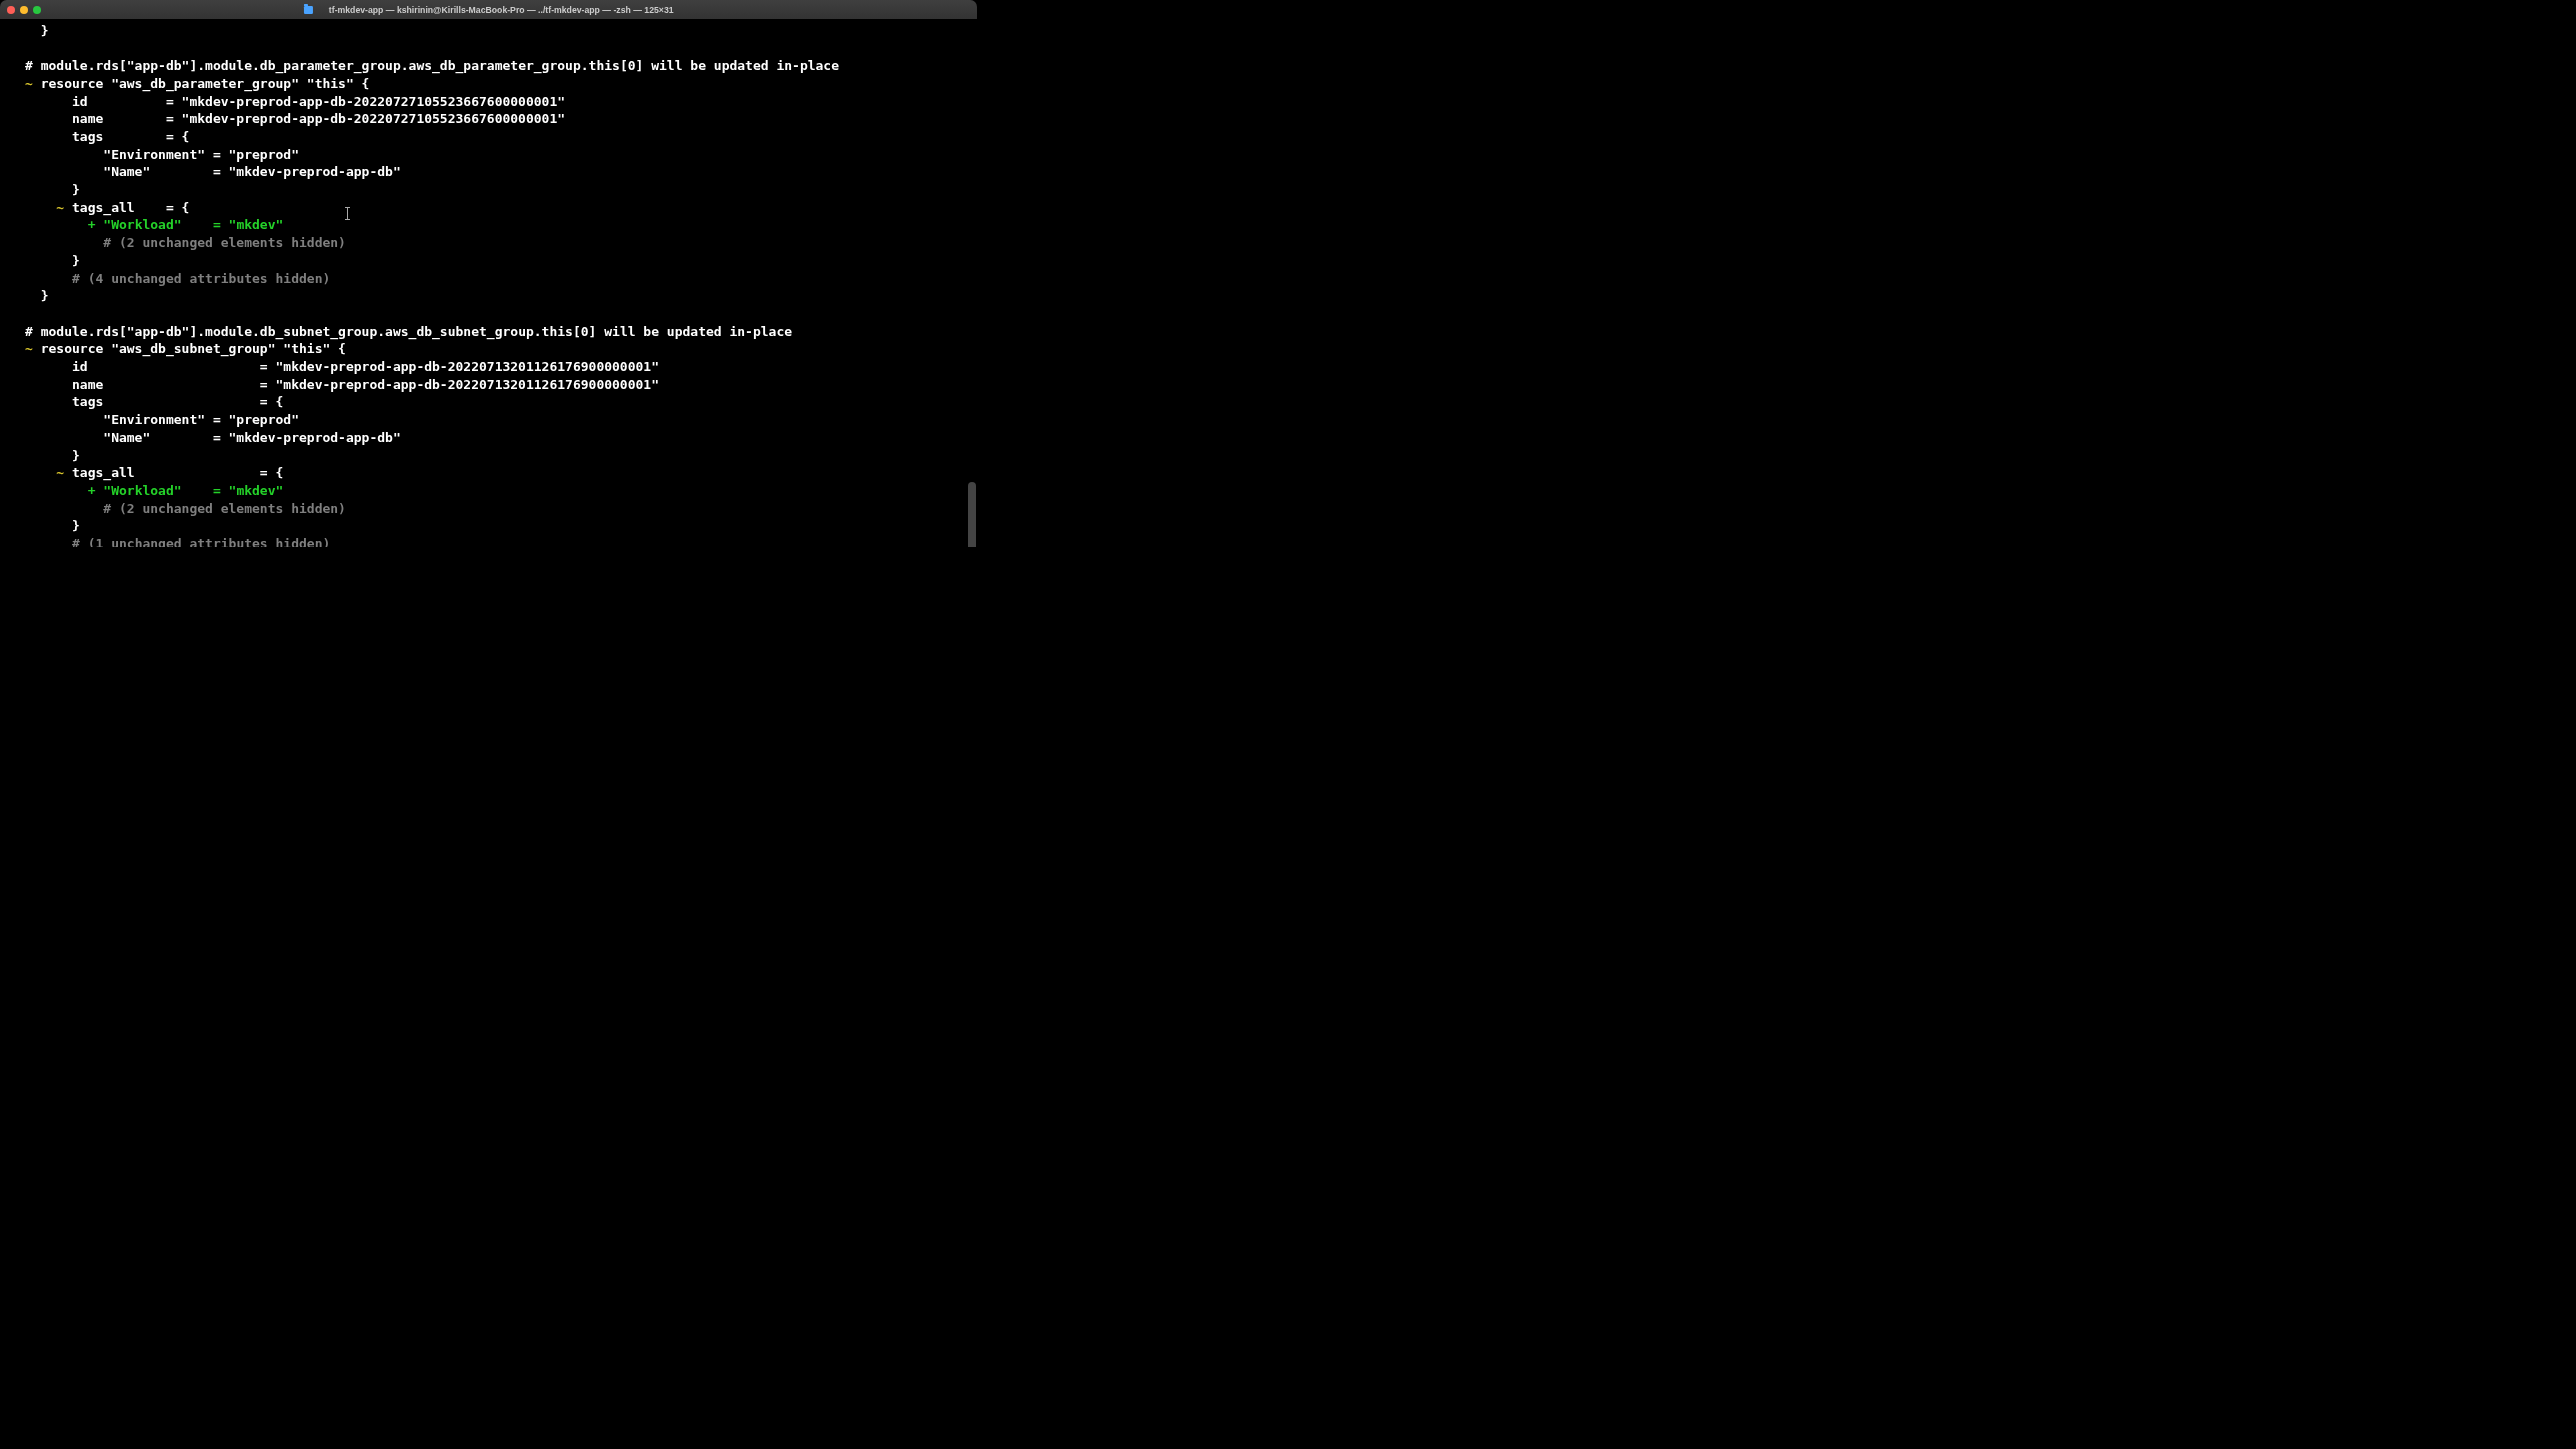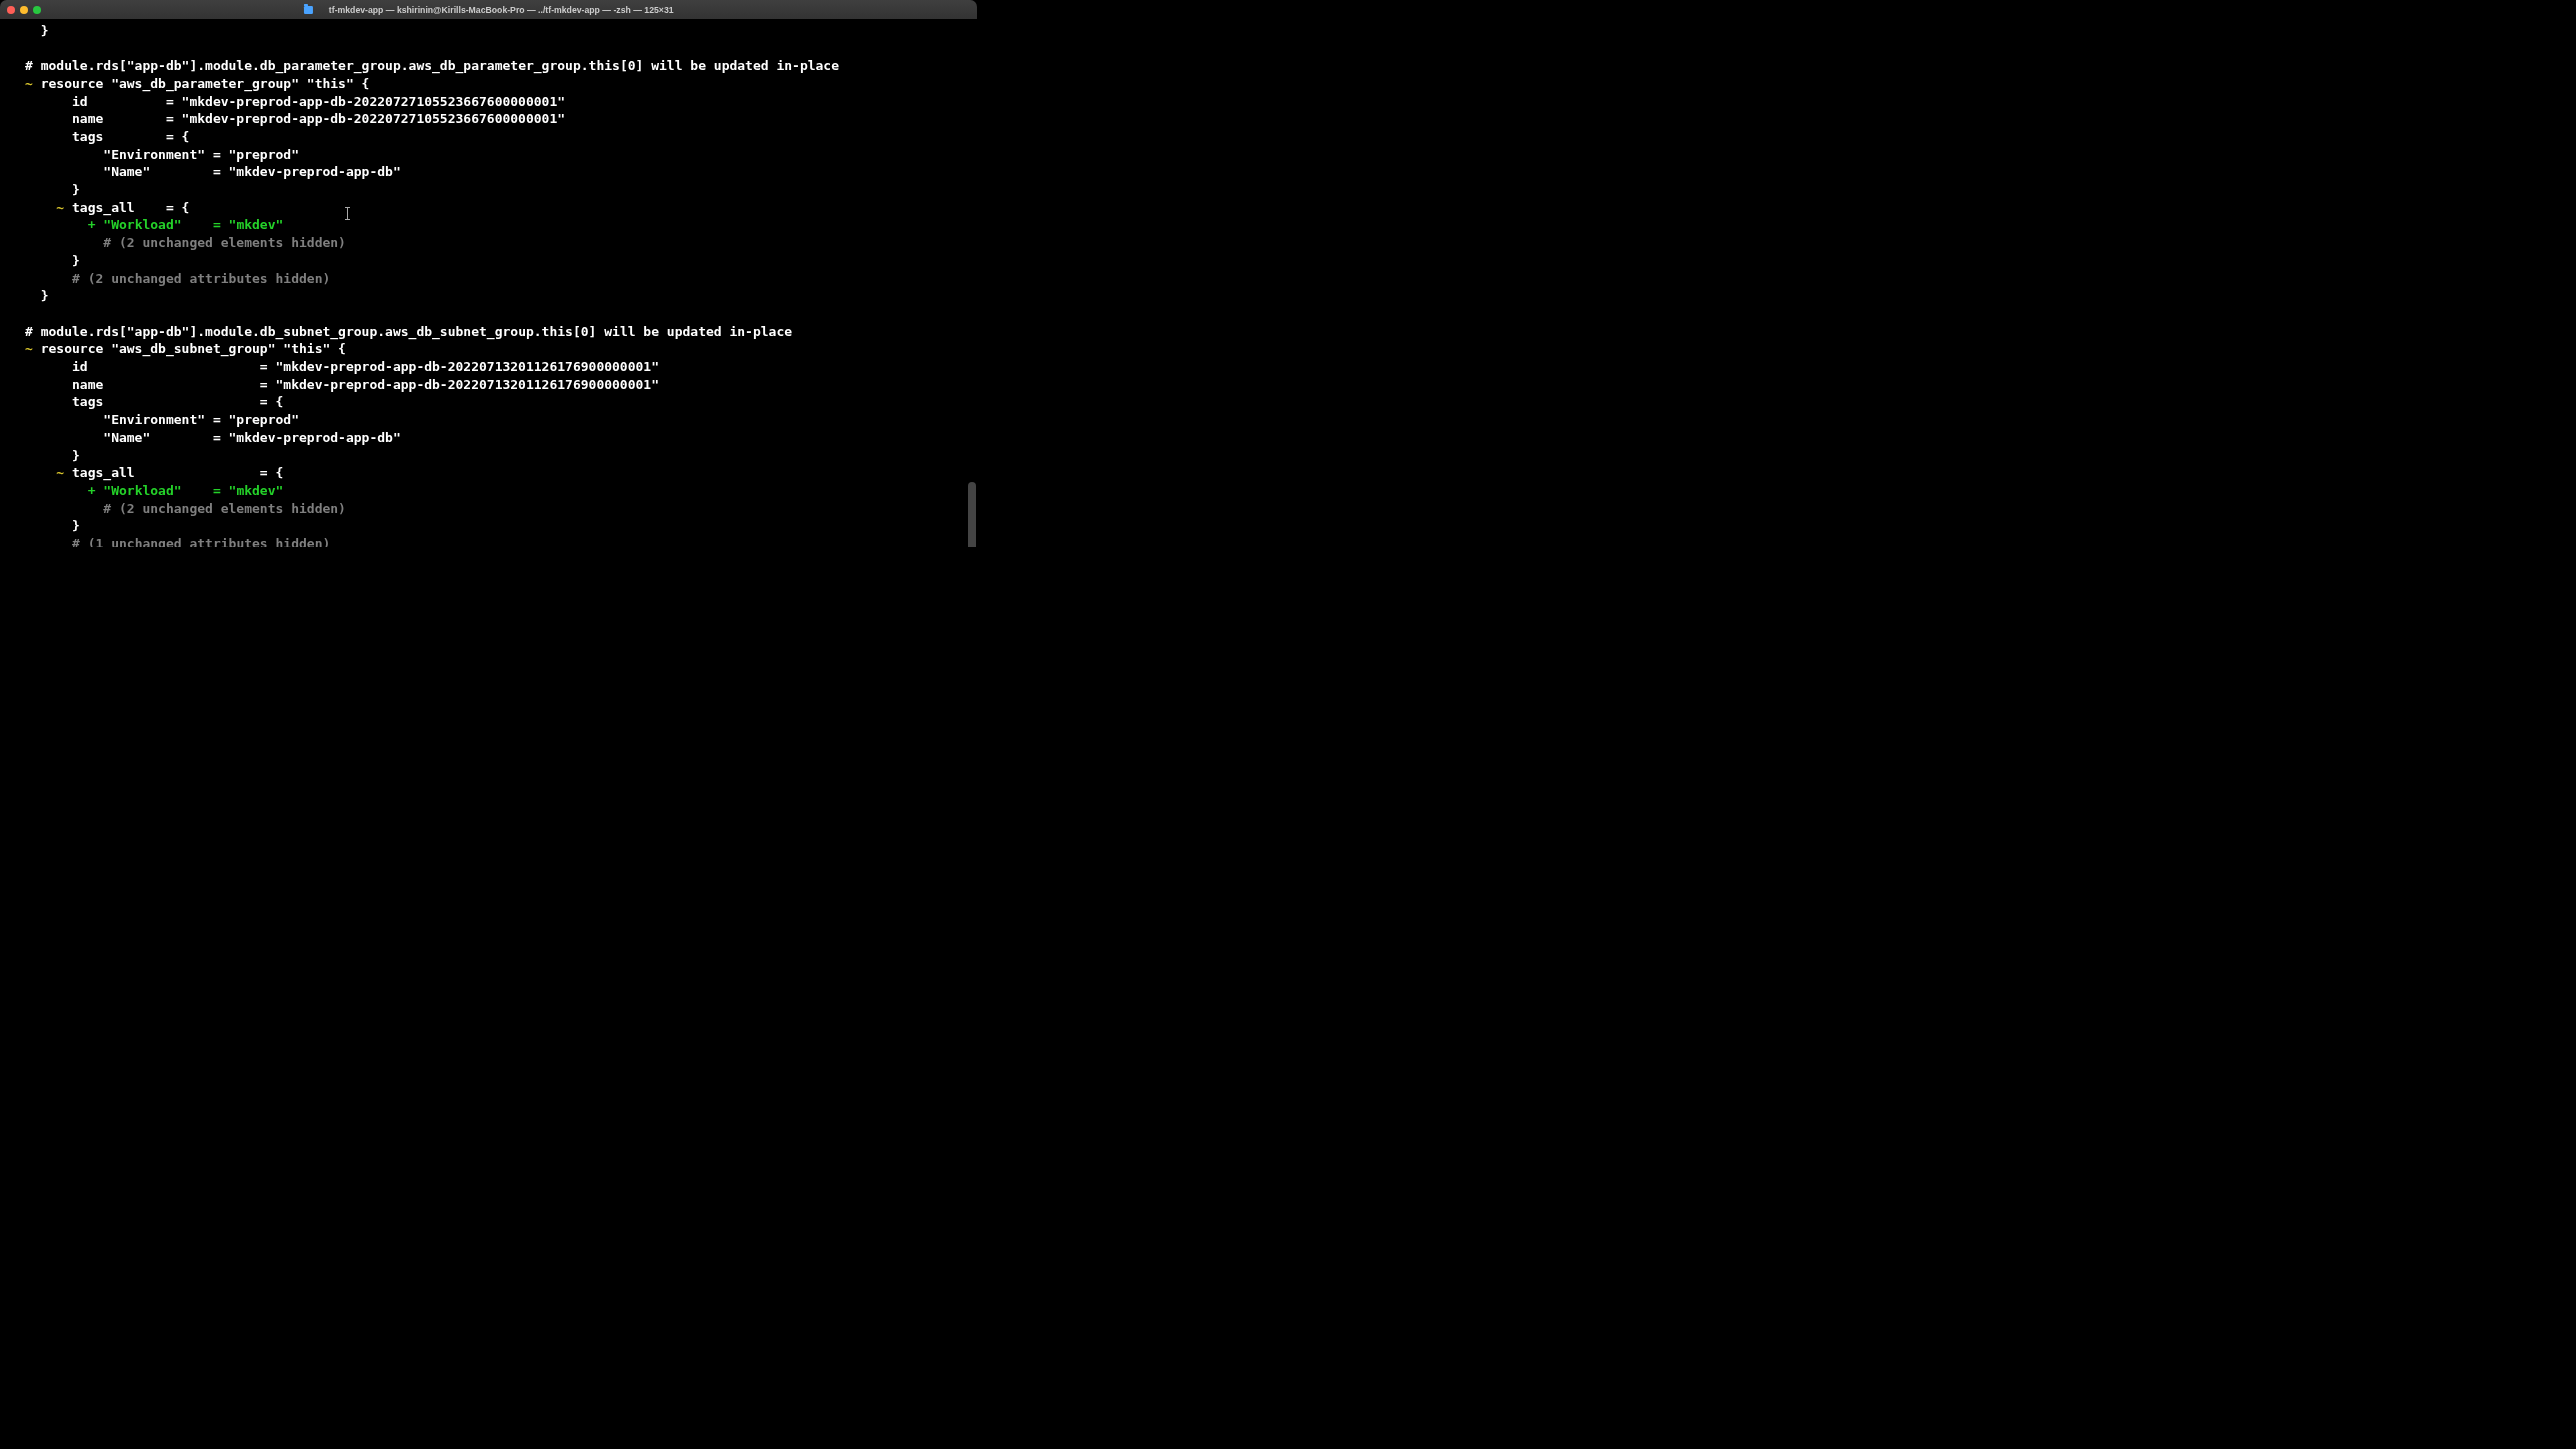--- a/index.html
+++ b/index.html
@@ -146,21 +146,21 @@
     <div class="line fg-white">        }</div>
 
     <div class="line"><span class="fg-yellow">      </span><span class="fg-yellow">~</span><span class="fg-white"> tags_all    = {</span></div>
 
     <div class="line"><span class="fg-green">          </span><span class="fg-green">+</span><span class="fg-green"> "Workload"    = "mkdev"</span></div>
 
     <div class="line"><span class="fg-grey">            </span><span class="fg-grey">#</span><span class="fg-grey"> (2 unchanged elements hidden)</span></div>
 
     <div class="line fg-white">        }</div>
 
-    <div class="line"><span class="fg-grey">        </span><span class="fg-grey">#</span><span class="fg-grey"> (2 unchanged attributes hidden)</span></div>
+    <div class="line"><span class="fg-grey">        </span><span class="fg-grey">#</span><span class="fg-grey"> (4 unchanged attributes hidden)</span></div>
 
     <div class="line fg-white">    }</div>
 
     <div class="line"> </div>
 
     <div class="line"><span class="fg-white">  </span><span class="fg-white">#</span><span class="fg-white"> </span><span class="fg-white">module.rds["app-db"].module.db_subnet_group.aws_db_subnet_group.this[0]</span><span class="fg-white"> will be updated in-place</span></div>
 
     <div class="line"><span class="fg-yellow">  </span><span class="fg-yellow">~</span><span class="fg-white"> resource "aws_db_subnet_group" "this" {</span></div>
 
     <div class="line fg-white">        id                      = "mkdev-preprod-app-db-20220713201126176900000001"</div>

